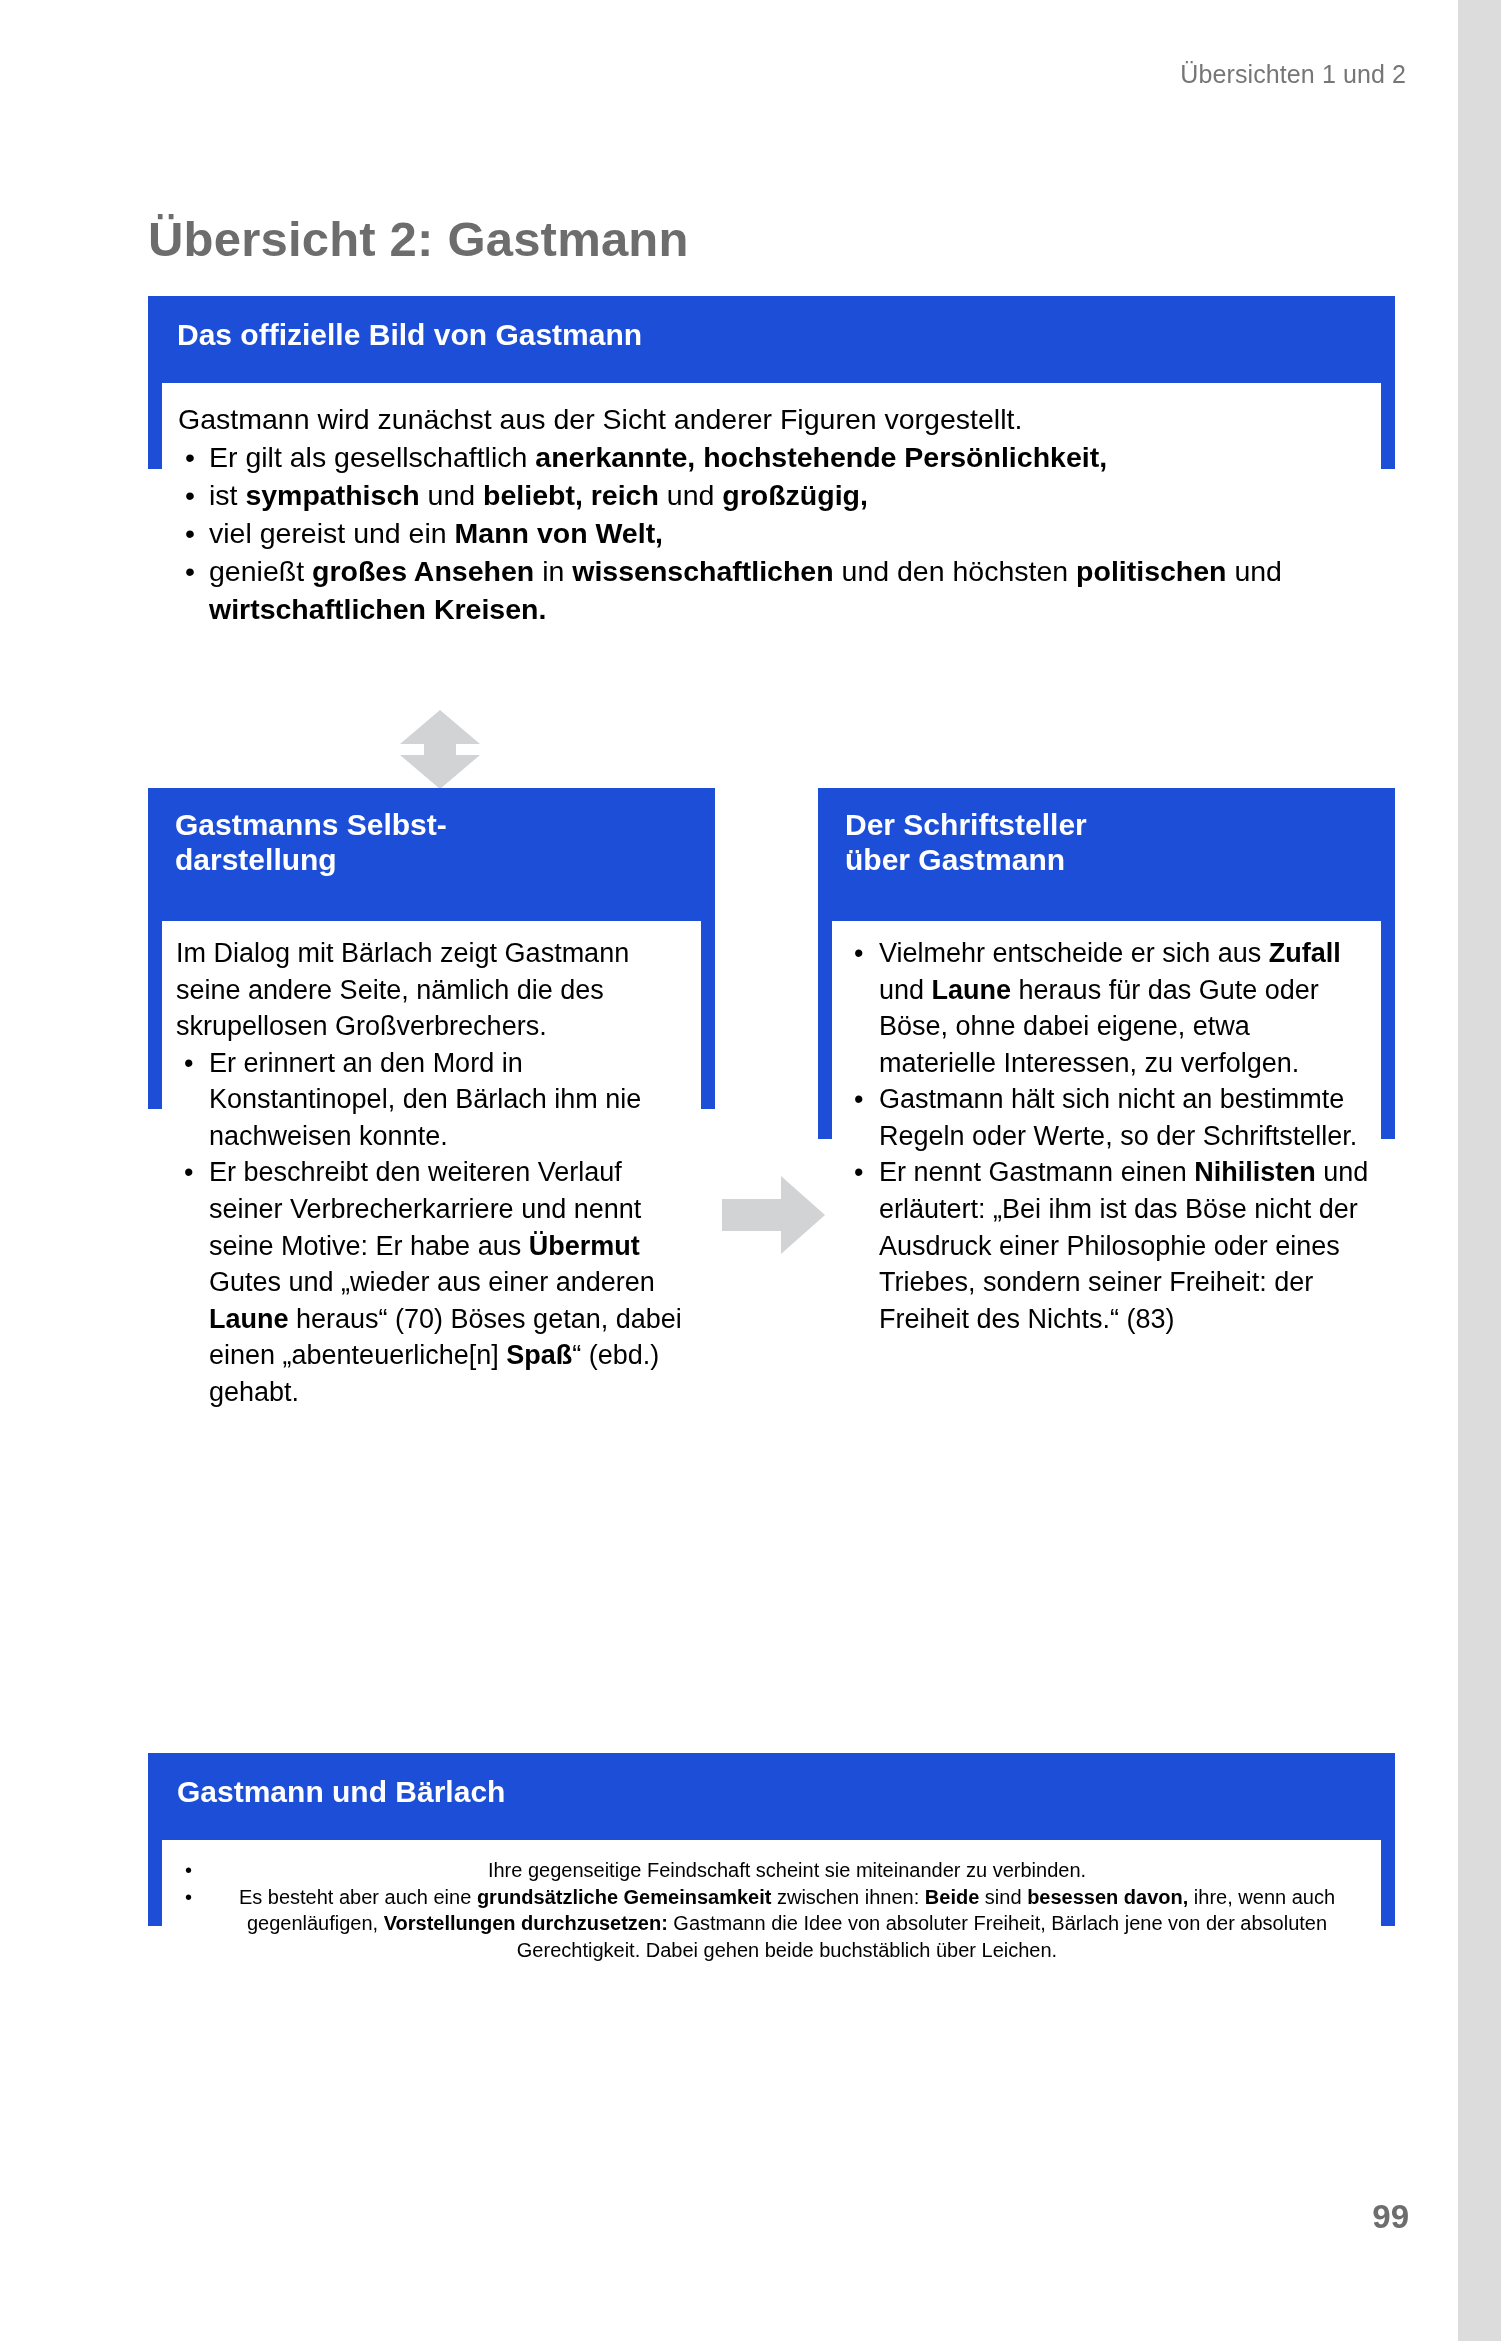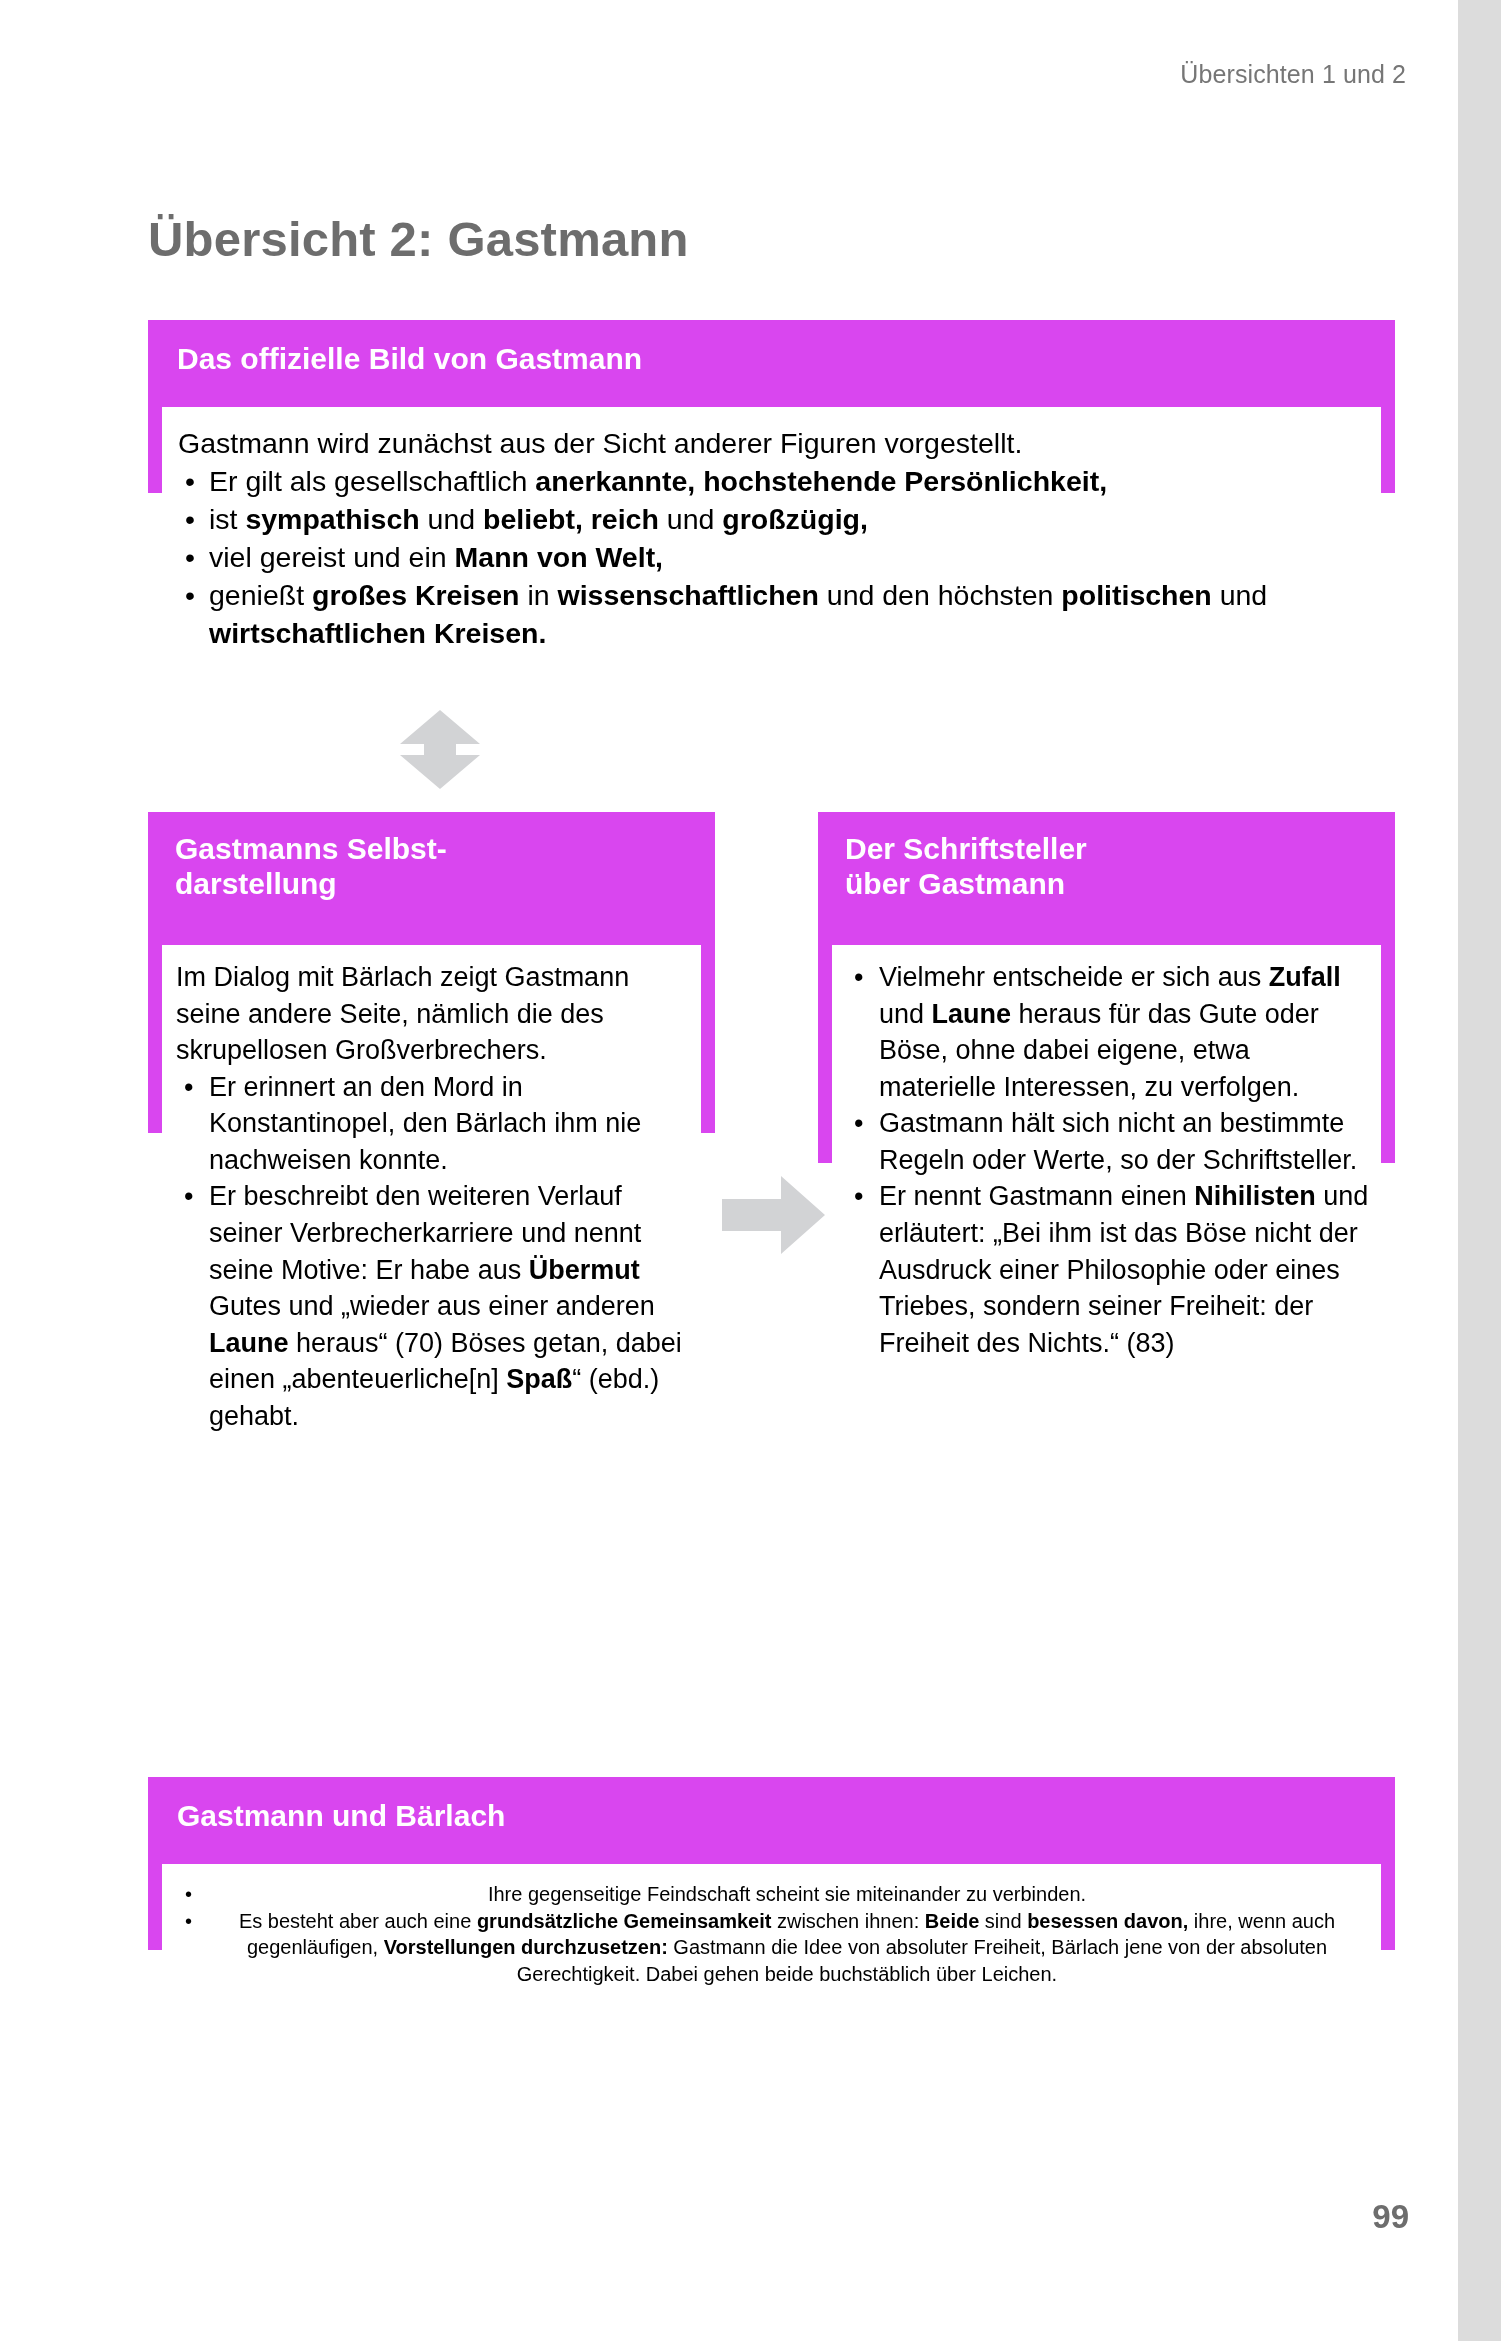--- a/index.html
+++ b/index.html
@@ -56,23 +56,22 @@
     top: 178px;
     font-size: 49px;
     color: #6d6d6d;
     letter-spacing: .2px;
     white-space: nowrap;
   }
 
   
   .box {
     position: absolute;
-    background: #d946ef;
+    background: #1d4ed8;
     box-sizing: border-box;
-    margin-top: 24px;
   }
   .box-head {
     color: #ffffff;
     font-weight: bold;
     box-sizing: border-box;
   }
   .box-body {
     background: #ffffff;
     box-sizing: border-box;
     color: #000000;
@@ -224,21 +223,21 @@
   <h1 class="doc-title">Übersicht 2: Gastmann</h1>
 
   <section class="box" id="box-official">
     <div class="box-head">Das offizielle Bild von Gastmann</div>
     <div class="box-body">
       <p>Gastmann wird zunächst aus der Sicht anderer Figuren vorgestellt.</p>
       <ul class="bullets">
         <li>Er gilt als gesellschaftlich <b>anerkannte, hochstehende Persönlichkeit,</b></li>
         <li>ist <b>sympathisch</b> und <b>beliebt, reich</b> und <b>großzügig,</b></li>
         <li>viel gereist und ein <b>Mann von Welt,</b></li>
-        <li>genießt <b>großes Kreisen</b> in <b>wissenschaftlichen</b> und den höchsten <b>politischen</b> und <b>wirtschaftlichen Kreisen.</b></li>
+        <li>genießt <b>großes Ansehen</b> in <b>wissenschaftlichen</b> und den höchsten <b>politischen</b> und <b>wirtschaftlichen Kreisen.</b></li>
       </ul>
     </div>
   </section>
 
   <div class="arrow-v">
     <svg width="80" height="79" viewBox="0 0 80 79" xmlns="http://www.w3.org/2000/svg">
       <polygon fill="#d2d3d5" points="40,0 80,34 56,34 56,45 80,45 40,79 0,45 24,45 24,34 0,34"></polygon>
     </svg>
   </div>
 

